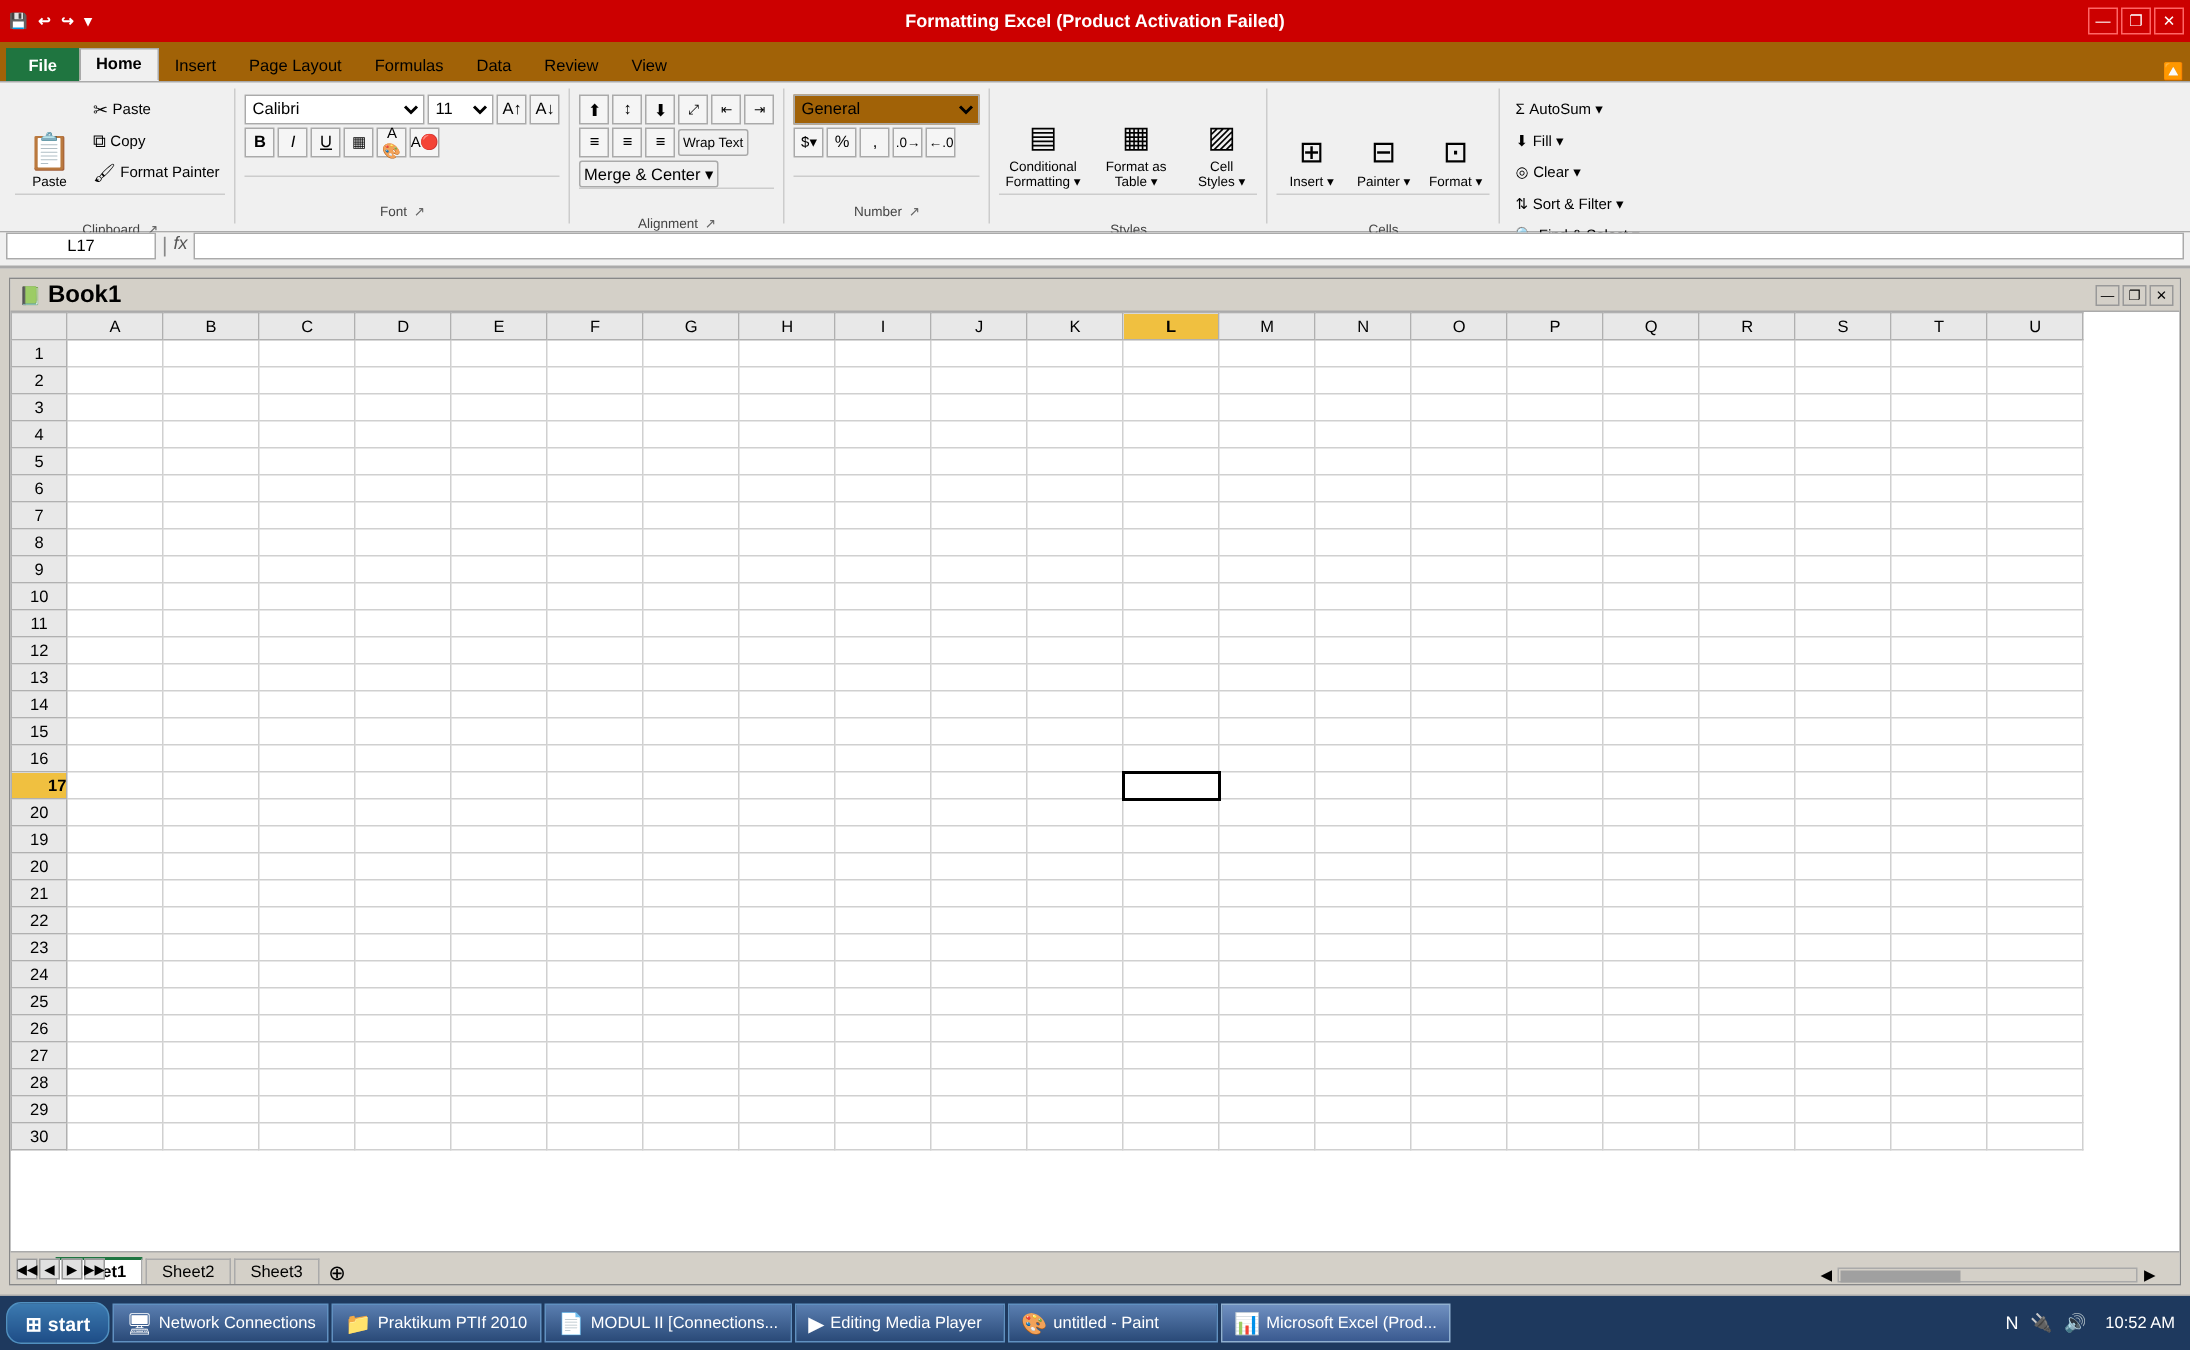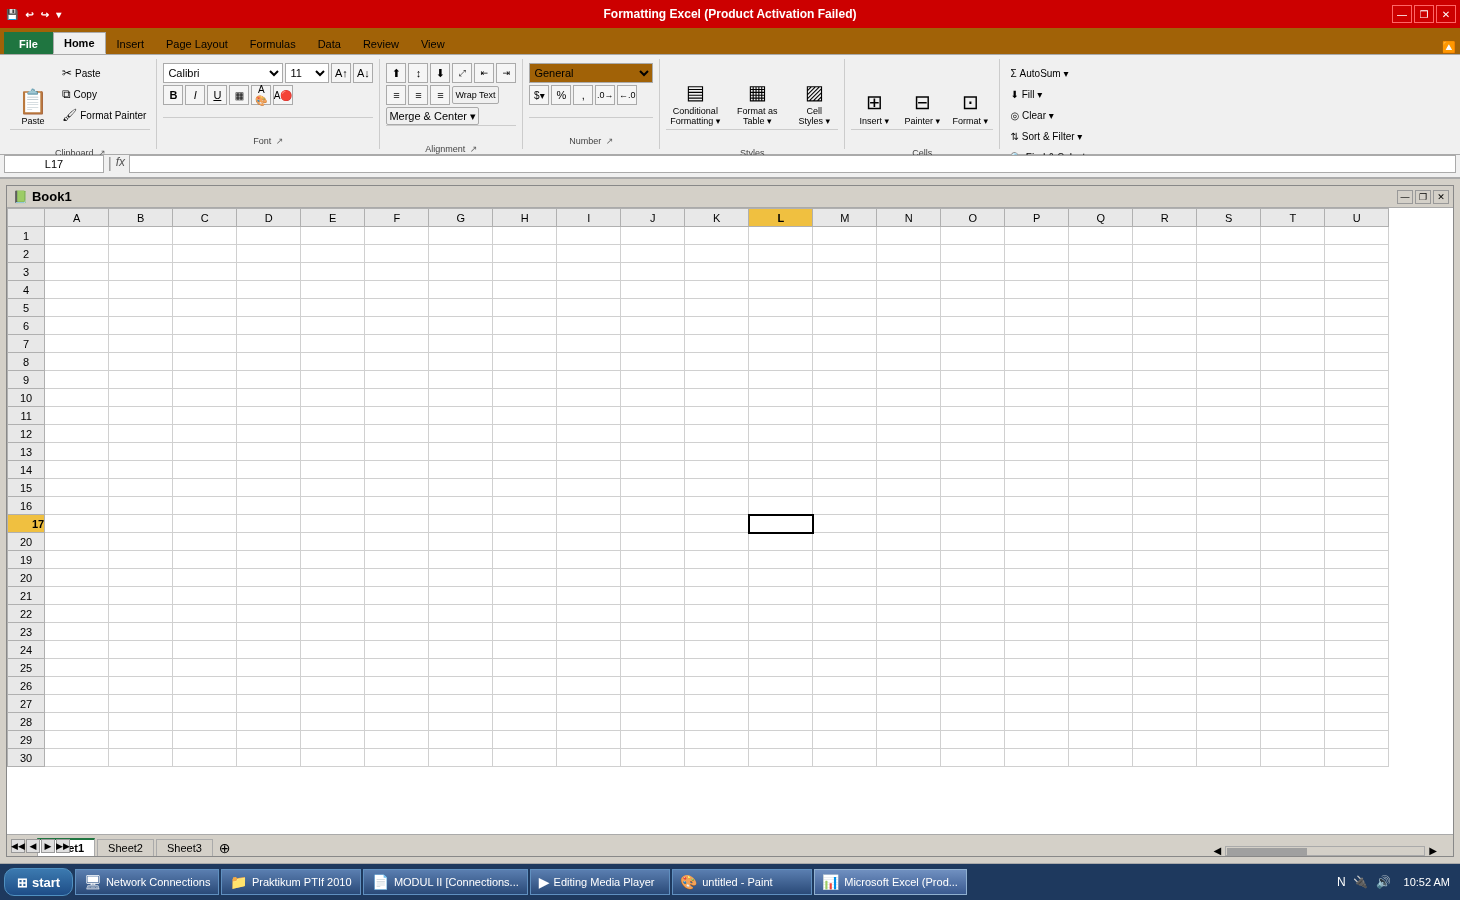--- a/index.html
+++ b/index.html
@@ -238,21 +238,21 @@
       background: #d4d0c8;
       border-bottom: 1px solid #aaa;
       height: 22px;
       display: flex;
       align-items: center;
       padding: 0 6px;
       gap: 4px;
       position: relative;
     }
     .sheet-icon { font-size: 12px; }
-    .sheet-title-text { font-size: 13px; font-weight: bold; }
+    .sheet-title-text { font-size: 16px; font-weight: bold; }
     .sheet-win-controls { position: absolute; right: 4px; display: flex; gap: 2px; }
     .swc-btn { background: transparent; border: 1px solid #999; width: 16px; height: 14px; font-size: 9px; cursor: pointer; display: flex; align-items: center; justify-content: center; }
 
     
     #grid-container {
       flex: 1;
       display: flex;
       flex-direction: column;
       overflow: hidden;
     }

